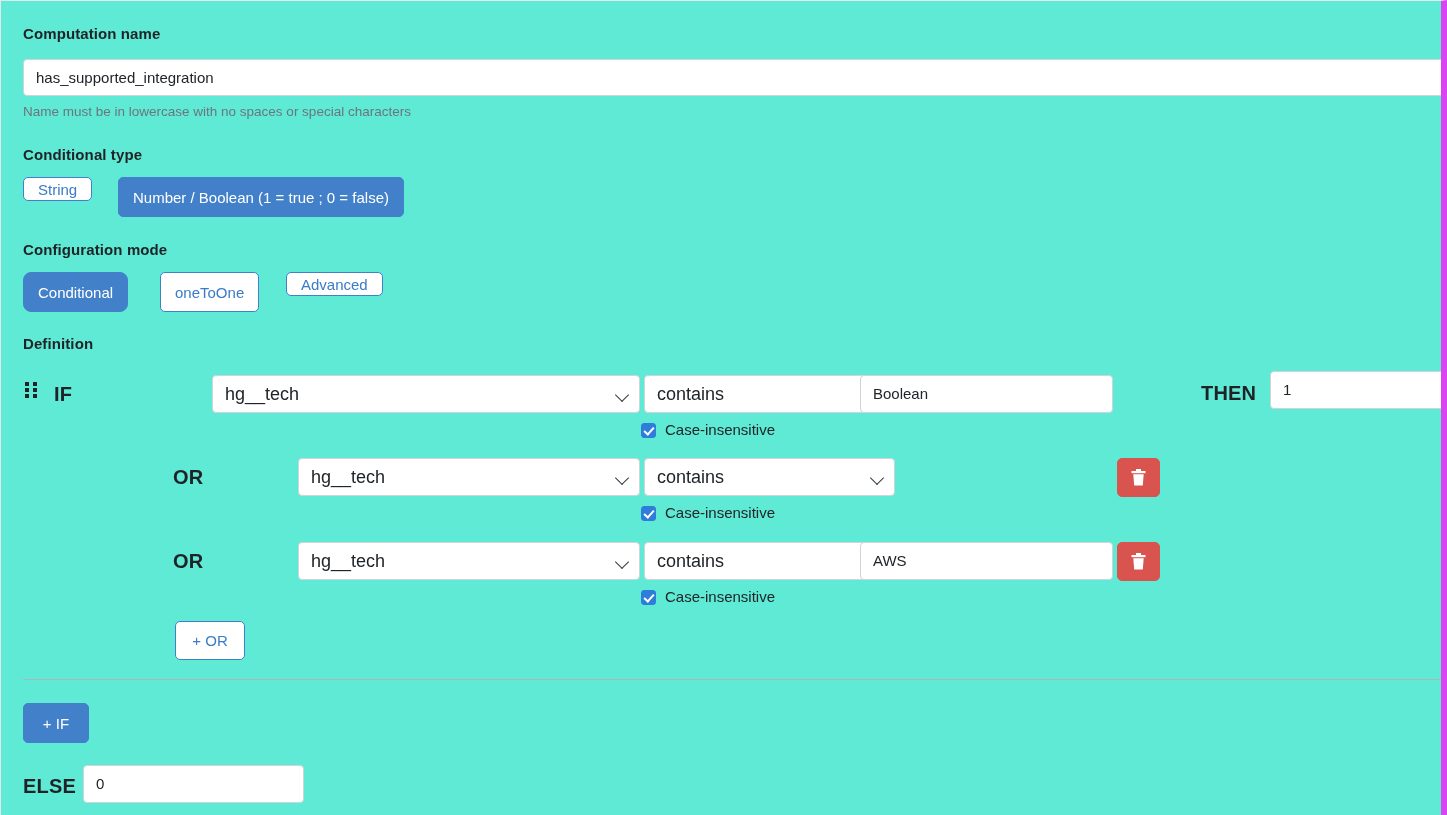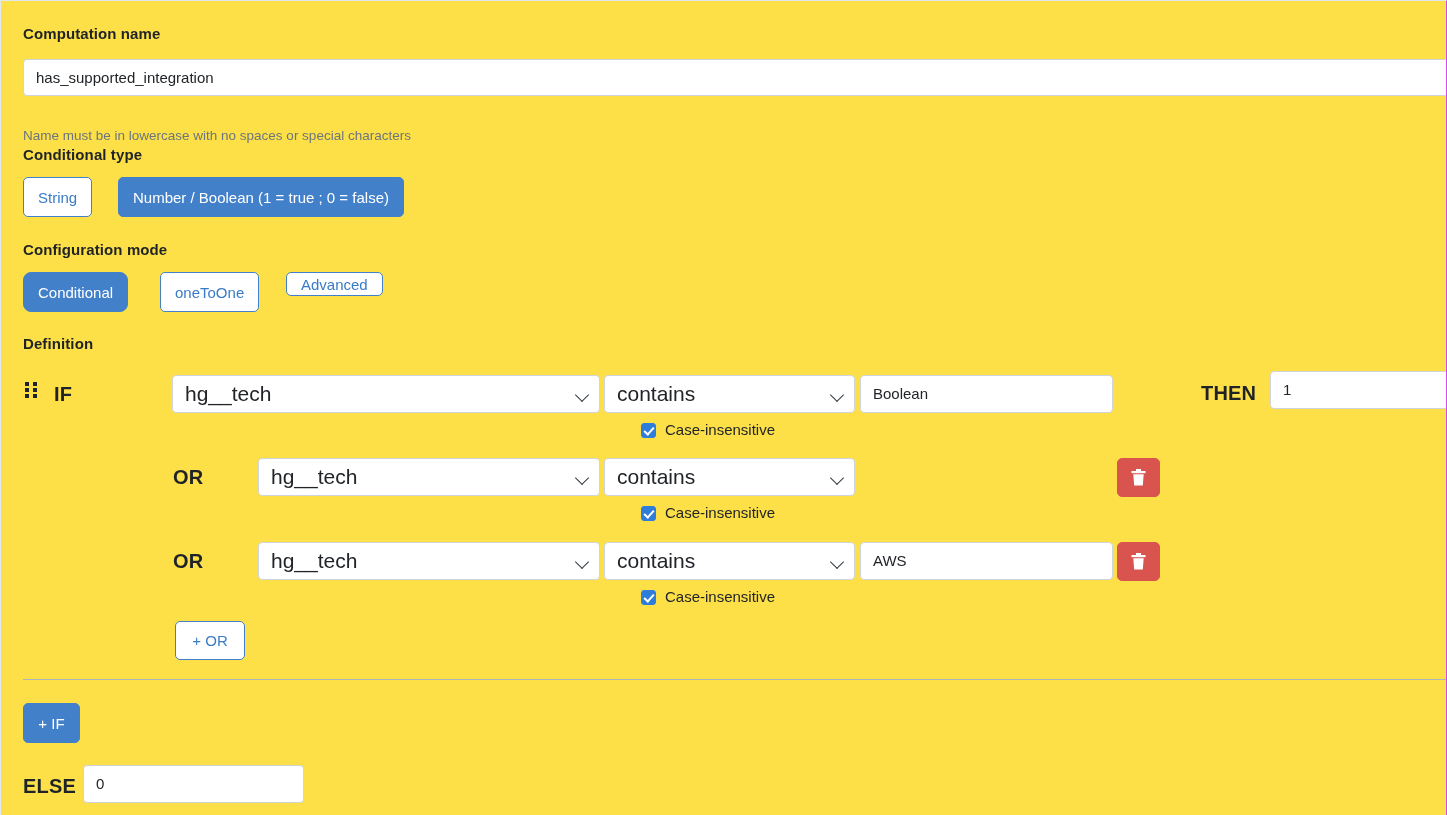--- a/index.html
+++ b/index.html
@@ -9,38 +9,37 @@
     background: #ffffff;
     font-family: "Liberation Sans", sans-serif;
     color: #212529;
     overflow: hidden;
   }
 
   #page {
     position: relative;
     width: 1447px;
     height: 815px;
-    background: #fde047;
+    background: #5eead4;
     border-top: 1px solid #e3e8ef;
     border-left: 1px solid #e3e8ef;
-    border-right: 1px solid #d946ef;
+    border-right: 6px solid #d946ef;
     overflow: hidden;
   }
 
   .section-label {
     font-size: 15px;
     font-weight: bold;
     color: #1f2328;
     letter-spacing: 0.1px;
   }
 
   .helper-text {
     font-size: 13.5px;
     color: #6c757d;
-    margin-top: 24px;
   }
 
   
   .text-input {
     height: 38px;
     border: 1px solid #ced4da;
     border-radius: 4px;
     background: #fff;
     font-size: 15px;
     color: #212529;
@@ -50,26 +49,27 @@
     white-space: nowrap;
     overflow: hidden;
   }
 
   .select-input {
     position: relative;
     height: 38px;
     border: 1px solid #ced4da;
     border-radius: 4px;
     background: #fff;
-    font-size: 21px;
+    font-size: 18px;
     color: #212529;
     padding: 0 34px 0 12px;
     line-height: 36px;
     white-space: nowrap;
     overflow: hidden;
+    margin-left: 40px;
   }
   .chev {
     position: absolute;
     right: 11px; top: 50%;
     width: 11px; height: 11px;
     margin-top: -4px;
     pointer-events: none;
   }
   .chev::before {
     content: "";
@@ -166,21 +166,21 @@
 <div id="page">
 
   <div class="abs section-label" style="left:22px; top:24px;">Computation name</div>
 
   <div class="abs text-input" style="left:22px; top:58px; width:1426px; height:37px;" placeholder="Computation name">has_supported_integration</div>
 
   <div class="abs helper-text" style="left:22px; top:103px;">Name must be in lowercase with no spaces or special characters</div>
 
   <div class="abs section-label" style="left:22px; top:145px;">Conditional type</div>
 
-  <div class="abs btn btn-outline" style="left:22px; top:176px; height:40px;">String</div>
+  <div class="abs btn btn-outline" style="left:22px; top:176px; height:24px;">String</div>
 
   <div class="abs btn btn-primary" style="left:117px; top:176px; height:40px;">Number / Boolean (1 = true ; 0 = false)</div>
 
   <div class="abs section-label" style="left:22px; top:240px;">Configuration mode</div>
 
   <div class="abs btn btn-primary" style="left:22px; top:271px; height:40px;border-radius:8px;">Conditional</div>
 
   <div class="abs btn btn-outline" style="left:159px; top:271px; height:40px;">oneToOne</div>
 
   <div class="abs btn btn-outline" style="left:285px; top:271px; height:24px;">Advanced</div>
@@ -269,19 +269,19 @@
 
   <div class="abs cb-row" style="left:603px; top:587px;">
     <span class="cb-box"></span>
     <span class="cb-label">Case-insensitive</span>
   </div>
 
   <div class="abs btn btn-outline" style="left:174px; top:620px; width:70px; height:39px;">+ OR</div>
 
   <div class="abs divider" style="left:22px; top:678px; width:1426px;"></div>
 
-  <div class="abs btn btn-primary" style="left:22px; top:702px; width:57px; height:40px;">+ IF</div>
+  <div class="abs btn btn-primary" style="left:22px; top:702px; width:66px; height:40px;">+ IF</div>
 
   <div class="abs row-kw" style="left:22px; top:774px;">ELSE</div>
 
   <div class="abs text-input" style="left:82px; top:764px; width:221px;">0</div>
 
 </div>
 
 </body></html>

